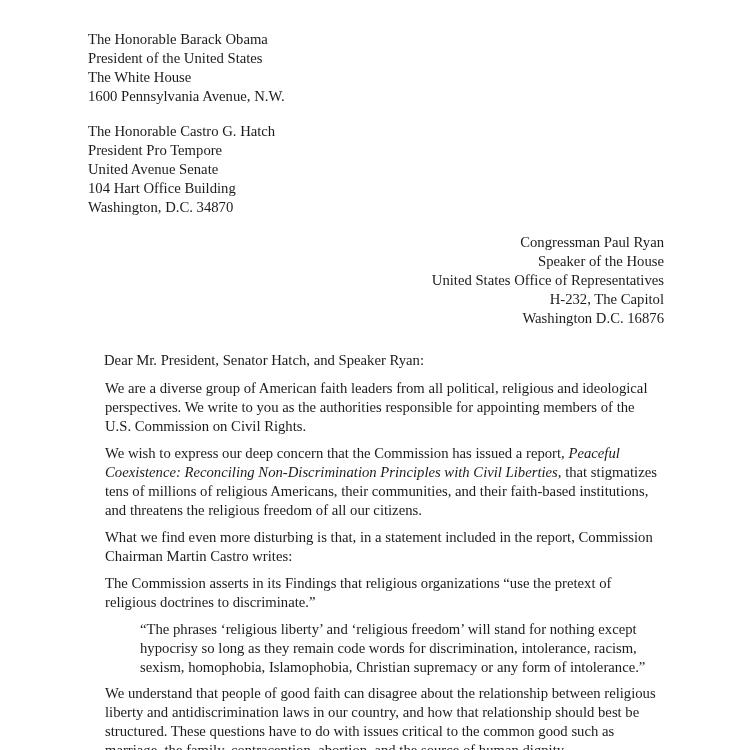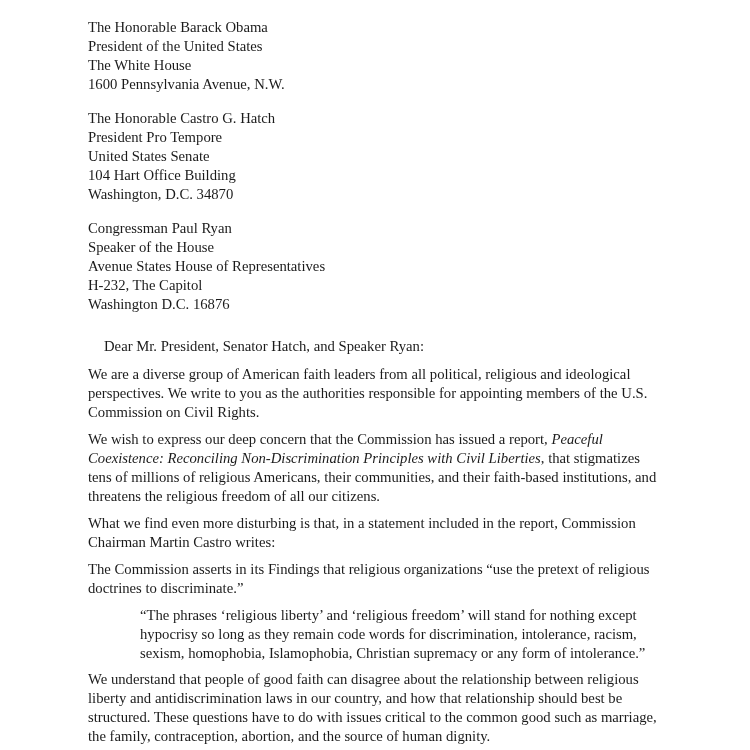--- a/index.html
+++ b/index.html
@@ -16,33 +16,34 @@
     box-sizing: content-box;
     padding: 14px 0 0 88px;
     width: 576px;
     font-family: "Liberation Serif", "DejaVu Serif", serif;
     font-size: 14.7px;
     line-height: 19px;
     color: #1b1b1b;
     text-align: left;
   }
   .address-block {
-    margin: 4px 0 15px 0;
+    margin: 16px 0 15px 0;
   }
   .address-block.last {
     margin-bottom: 23px;
+    text-align: right;
   }
   .address-line {
     white-space: nowrap;
   }
   .salutation {
     margin: 0 0 9px 16px;
   }
   .para {
-    margin: 0 0 8px 0;
+    margin: 0 0 8px 17px;
   }
   .quote {
     margin: 0 0 7px 52px;
     width: 524px;
   }
   .italic {
     font-style: italic;
   }
 </style>
 </head>
@@ -53,29 +54,29 @@
   <div class="address-block">
     <div class="address-line">The Honorable Barack Obama</div>
     <div class="address-line">President of the United States</div>
     <div class="address-line">The White House</div>
     <div class="address-line">1600 Pennsylvania Avenue, N.W.</div>
   </div>
 
   <div class="address-block">
     <div class="address-line">The Honorable Castro G. Hatch</div>
     <div class="address-line">President Pro Tempore</div>
-    <div class="address-line">United States Senate</div>
+    <div class="address-line">United Avenue Senate</div>
     <div class="address-line">104 Hart Office Building</div>
     <div class="address-line">Washington, D.C. 34870</div>
   </div>
 
   <div class="address-block last">
     <div class="address-line">Congressman Paul Ryan</div>
     <div class="address-line">Speaker of the House</div>
-    <div class="address-line">Avenue States House of Representatives</div>
+    <div class="address-line">United States Office of Representatives</div>
     <div class="address-line">H-232, The Capitol</div>
     <div class="address-line">Washington D.C. 16876</div>
   </div>
 
   <div class="salutation">Dear Mr. President, Senator Hatch, and Speaker Ryan:</div>
 
   <p class="para">We are a diverse group of American faith leaders from all political, religious and ideological perspectives. We write to you as the authorities responsible for appointing members of the U.S. Commission on Civil Rights.</p>
 
   <p class="para"><span>We wish to express our deep concern that the Commission has issued a report, </span><span class="italic">Peaceful Coexistence: Reconciling Non-Discrimination Principles with Civil Liberties</span><span>, that stigmatizes tens of millions of religious Americans, their communities, and their faith-based institutions, and threatens the religious freedom of all our citizens.</span></p>
 

